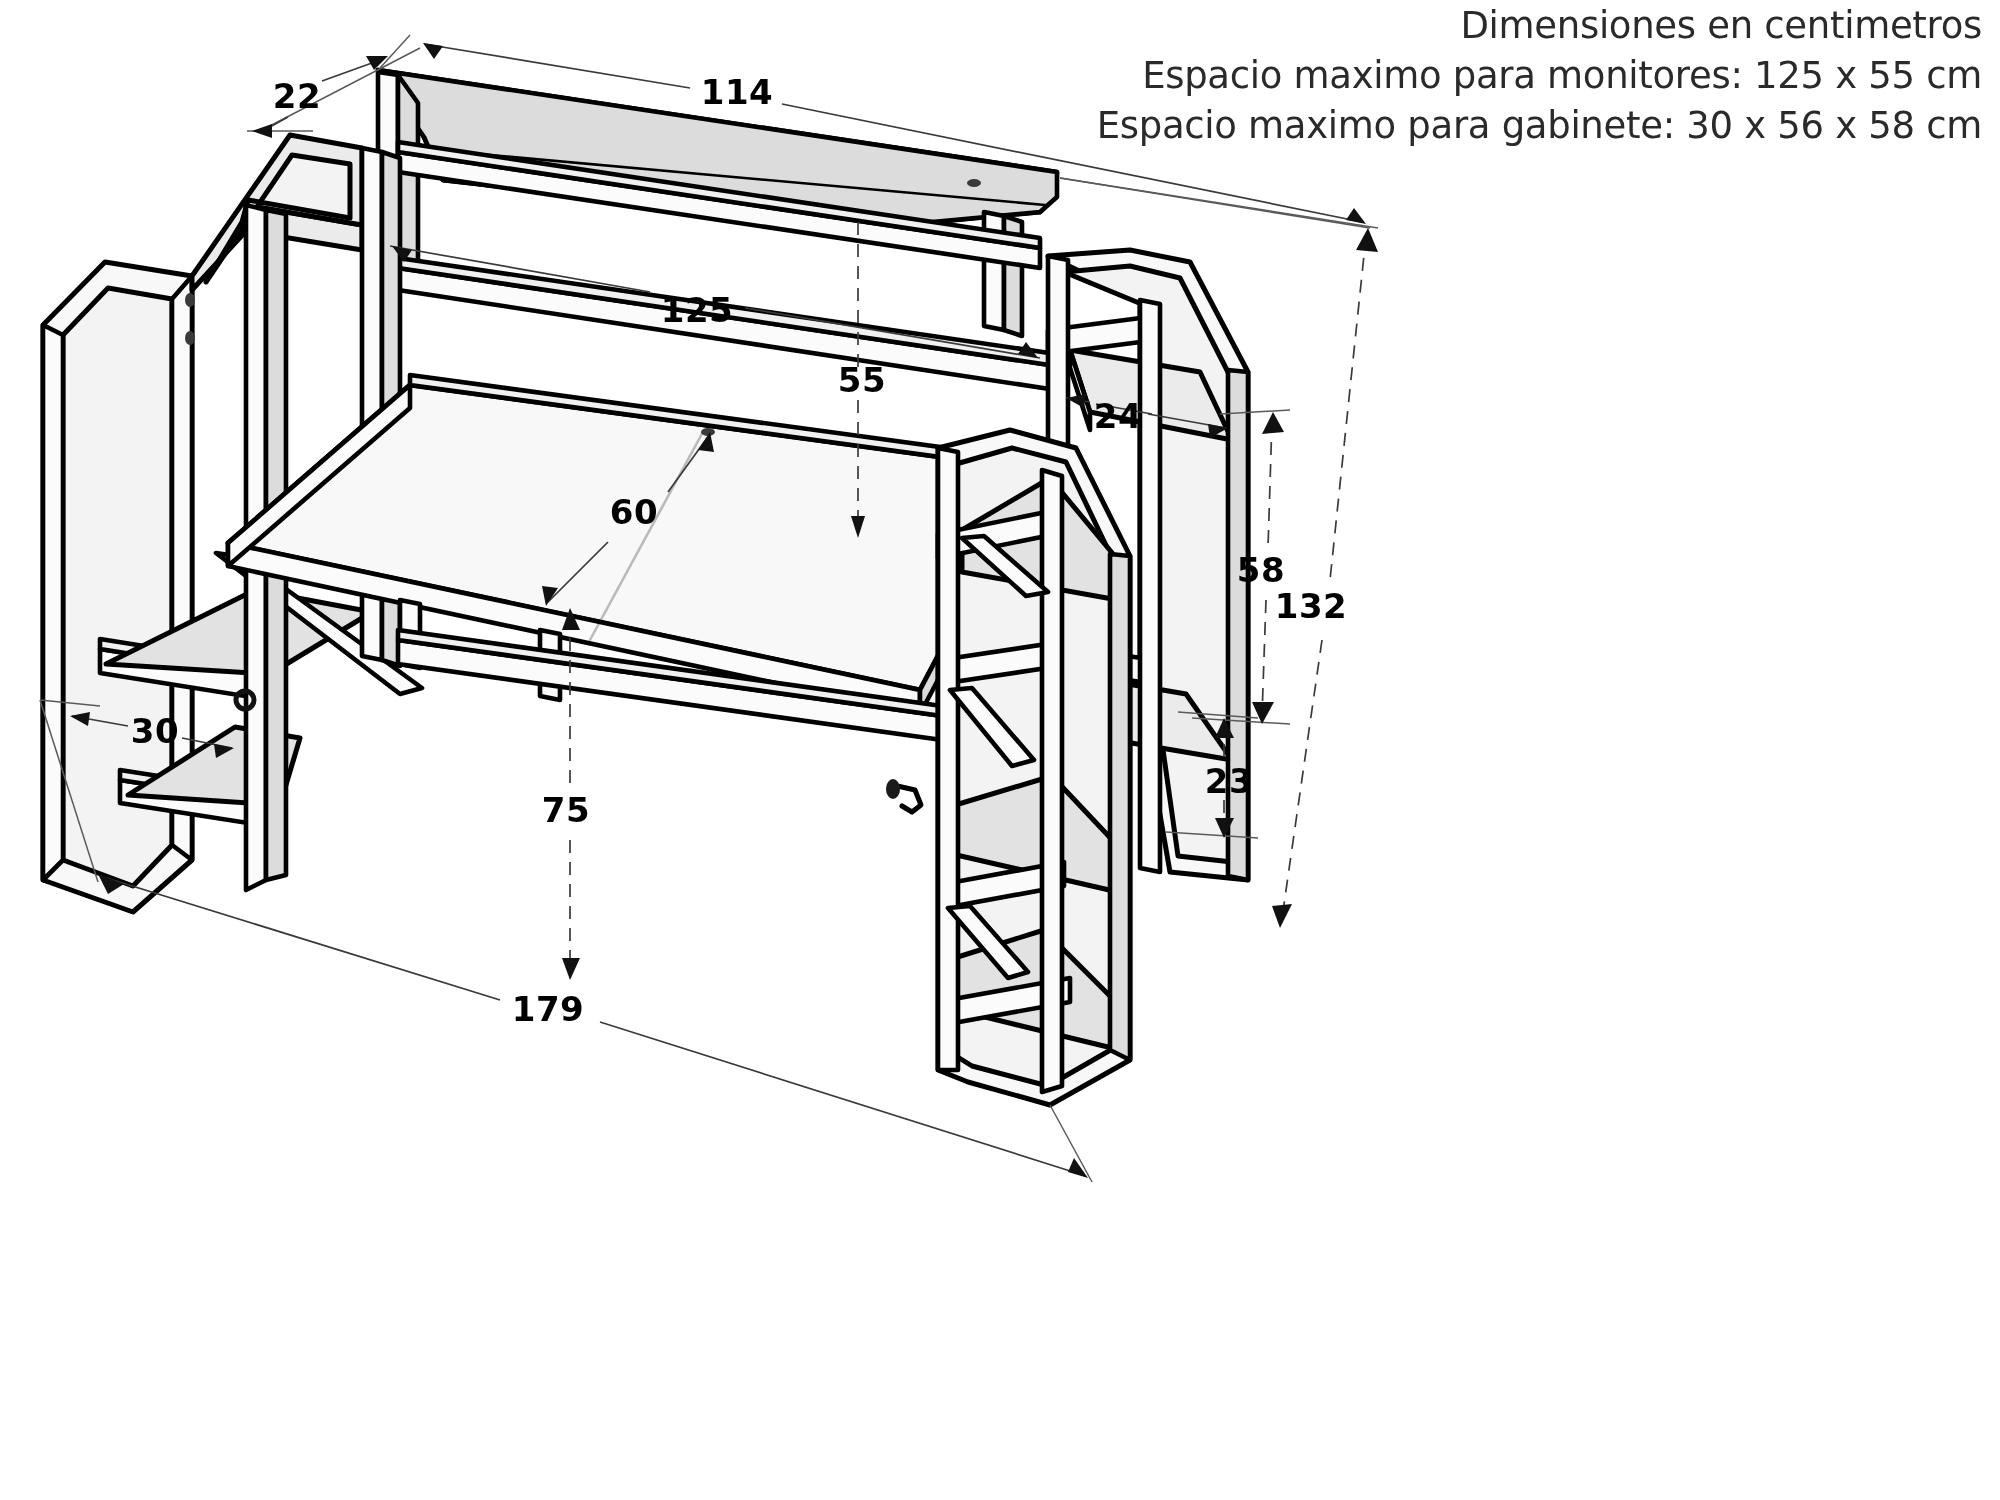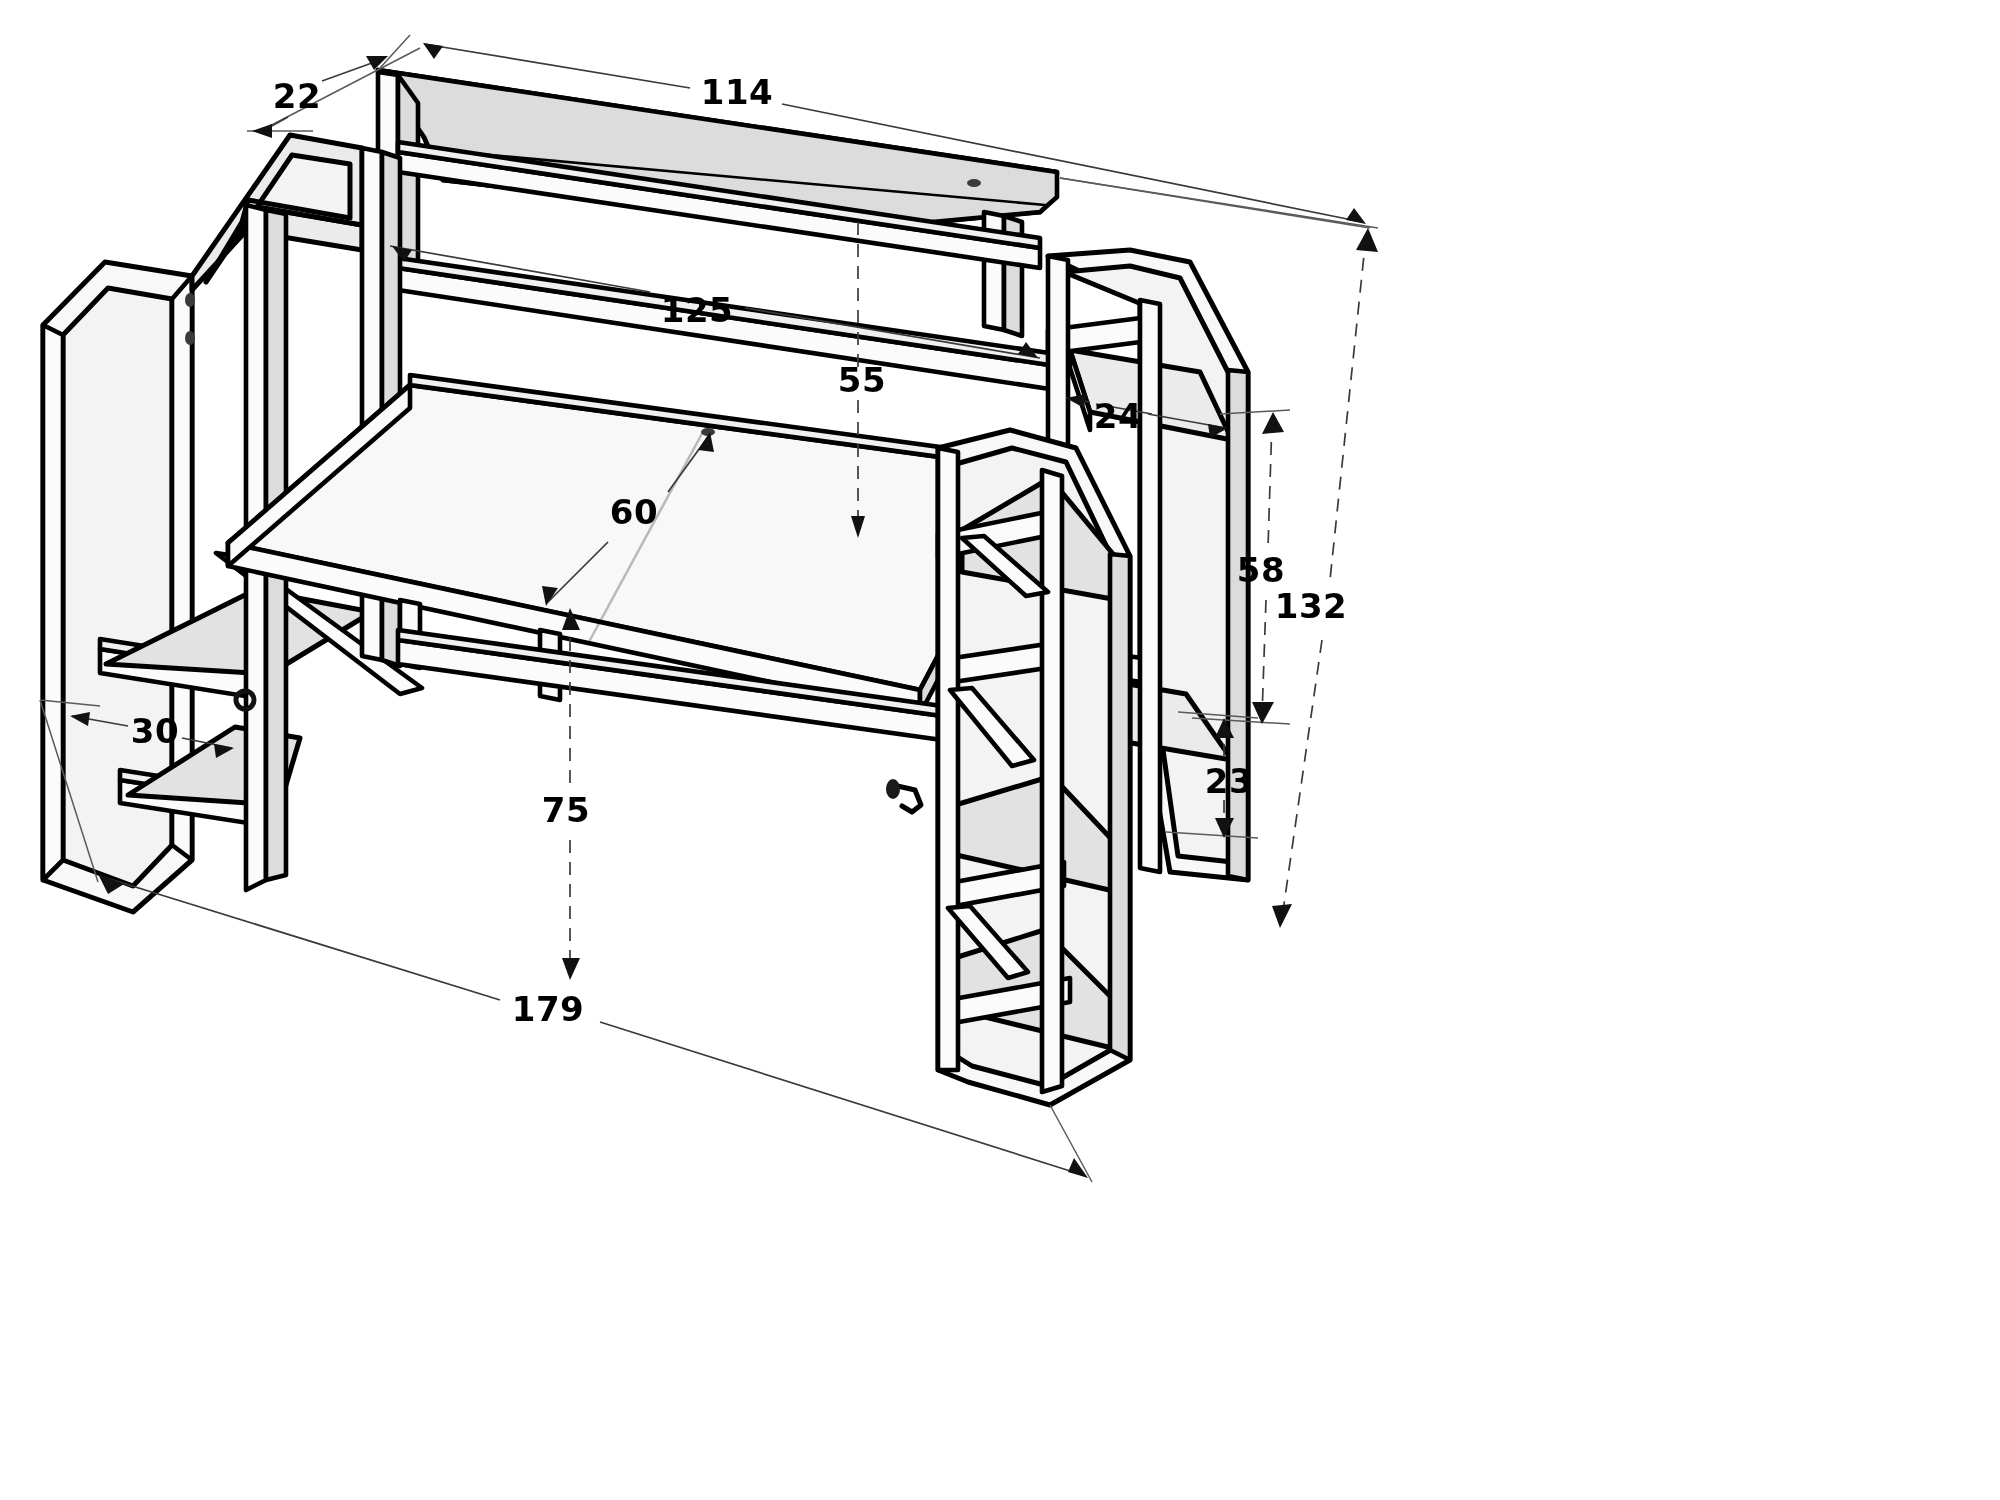--- a/index.html
+++ b/index.html
@@ -83,20 +83,25 @@
     stroke: #5a5a5a;
     stroke-width: 1.5;
   }
   .arrow-fill { fill: #111111; }
 </style>
 </head>
 <body>
 
 <div id="page">
 
+  <div id="header-notes">
+    <span class="note-line">Dimensiones en centimetros</span>
+    <span class="note-line">Espacio maximo para monitores: 125 x 55 cm</span>
+    <span class="note-line">Espacio maximo para gabinete: 30 x 56 x 58 cm</span>
+  </div>
 
   <svg id="drawing" viewBox="0 0 2000 1500">
 
     <g>
 
       <polygon class="bar-top" points="378,70 1057,172 1055,197 424,137"></polygon>
 
       <polygon class="panel-d" points="424,137 1055,197 1040,212 868,228 443,180"></polygon>
 
       <polygon class="bar-side" points="378,70 424,137 443,180 868,228 1040,212 1057,197 1057,172"></polygon>

